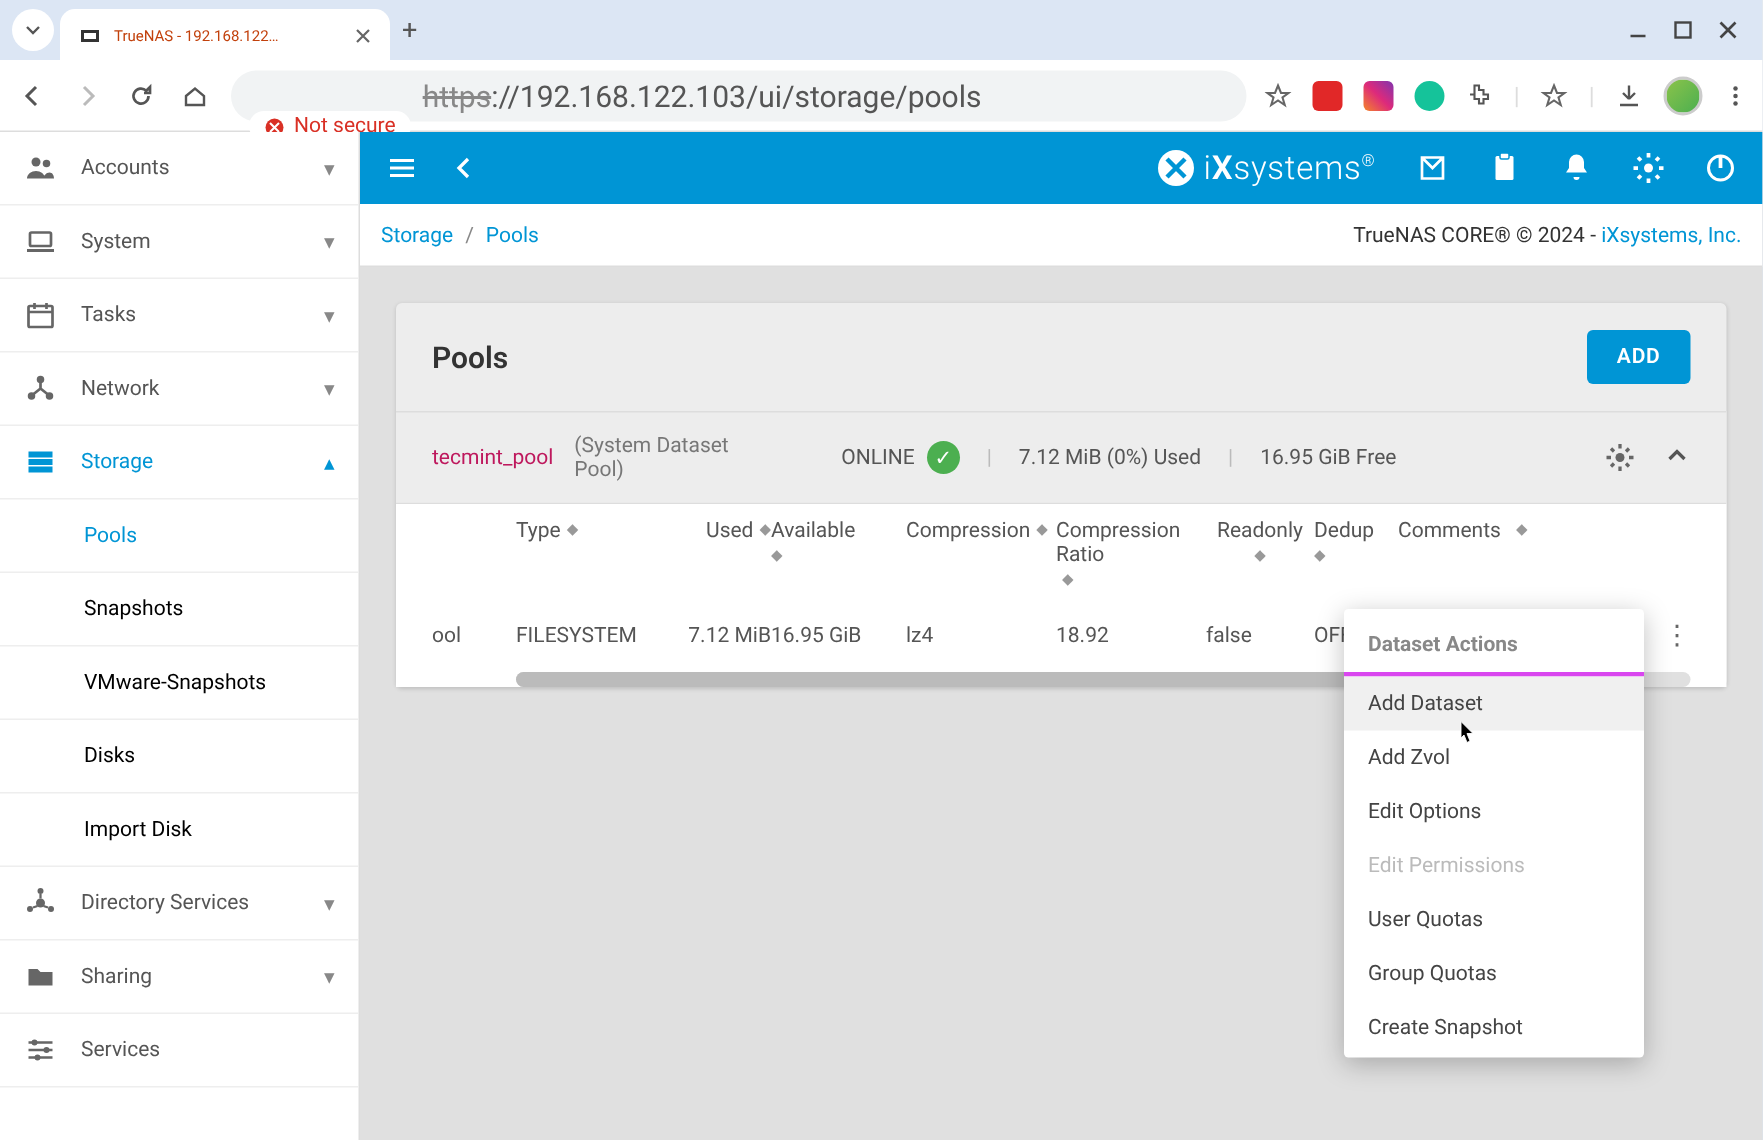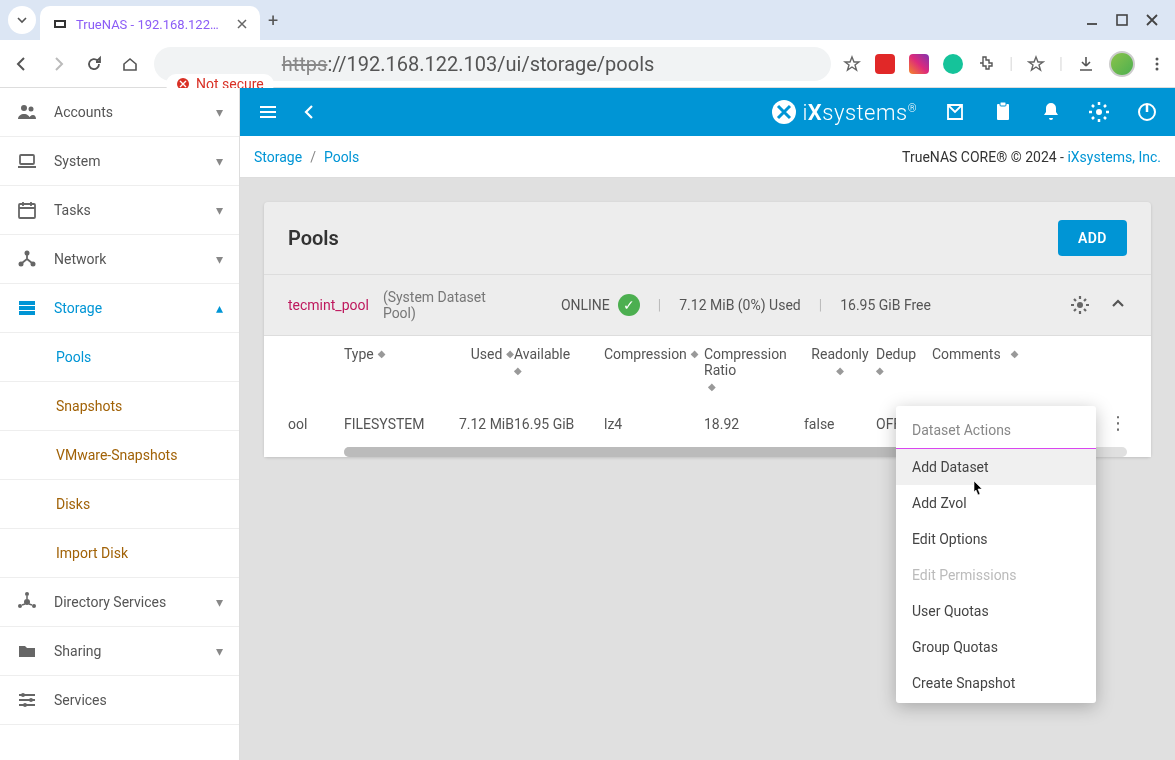--- a/index.html
+++ b/index.html
@@ -4,44 +4,44 @@
 <style>
 * { margin: 0; padding: 0; box-sizing: border-box; font-family: -apple-system, BlinkMacSystemFont, "Segoe UI", Roboto, Helvetica, Arial, sans-serif; }
 body { width: 1175px; height: 760px; background: #dce6f4; overflow: hidden; }
 
 
 .browser-chrome { background: #fff; }
 .tab-bar { display: flex; align-items: center; height: 40px; background: #dce6f4; padding: 0 8px; }
 .tab-dropdown { width: 28px; height: 28px; border-radius: 50%; background: #fff; display: flex; align-items: center; justify-content: center; margin-right: 4px; }
 .tab { background: #fff; border-radius: 10px 10px 0 0; height: 36px; display: flex; align-items: center; padding: 0 12px; gap: 8px; min-width: 220px; position: relative; top: 4px; }
 .tab-icon { width: 16px; height: 16px; display:flex; align-items:center; justify-content:center; }
-.tab-title { font-size: 13px; color: #8b5cf6; white-space: nowrap; overflow: hidden; text-overflow: ellipsis; flex: 1; }
+.tab-title { font-size: 10px; color: #c2410c; white-space: nowrap; overflow: hidden; text-overflow: ellipsis; flex: 1; }
 .tab-close { color: #666; }
 .new-tab { margin-left: 8px; color: #555; font-size: 18px; }
 .window-controls { margin-left: auto; display: flex; gap: 16px; padding-right: 8px; color: #444; }
 
 .toolbar { display: flex; align-items: center; height: 48px; background: #fff; padding: 0 10px; gap: 12px; border-bottom: 1px solid #ddd; }
 .nav-btn { width: 24px; height: 24px; display: flex; align-items: center; justify-content: center; color: #555; }
 .nav-btn.disabled { color: #bbb; }
 .address-box { flex: 1; display: flex; align-items: center; height: 34px; background: #f1f3f4; border-radius: 17px; padding: 0 12px; gap: 8px; max-width: 760px; }
-.not-secure { display: flex; align-items: center; gap: 6px; color: #d93025; font-size: 14px; background:#fff; border-radius: 14px; padding: 2px 10px; margin-top: 40px; }
+.not-secure { display: flex; align-items: flex-end; gap: 6px; color: #d93025; font-size: 14px; background:#fff; border-radius: 14px; padding: 2px 10px; margin-top: 40px; }
 .url-text { font-size: 20px; color: #555; }
 .url-https { text-decoration: line-through; color: #888; }
 .toolbar-right { display: flex; align-items: center; gap: 14px; margin-left: auto; }
 .ext-icon { width: 20px; height: 20px; border-radius: 4px; }
 .avatar { width: 26px; height: 26px; border-radius: 50%; background: linear-gradient(135deg,#8bc34a,#4caf50); border: 2px solid #ccc; }
 
 
 .app { display: flex; height: calc(760px - 88px); background: #e0e0e0; }
 .sidebar { width: 240px; background: #fff; border-right: 1px solid #ddd; overflow-y: auto; }
 .side-item { display: flex; align-items: center; height: 49px; padding: 0 16px; gap: 16px; border-bottom: 1px solid #eee; color: #555; font-size: 14px; cursor: pointer; }
 .side-item .expand-icon { margin-left: auto; color: #888; }
 .side-item.active { color: #0095d5; }
 .side-item.active .expand-icon { color: #0095d5; }
-.side-sub { display: flex; align-items: center; height: 49px; padding-left: 56px; border-bottom: 1px solid #eee; color: #a16207; font-size: 14px; cursor: pointer; }
+.side-sub { display: flex; align-items: center; height: 49px; padding-left: 56px; border-bottom: 1px solid #eee; color: #000000; font-size: 14px; cursor: pointer; }
 .side-sub.active { color: #0095d5; }
 .side-icon { width: 22px; display:flex; justify-content:center; color:#666; }
 .side-item.active .side-icon { color:#0095d5; }
 
 .main { flex: 1; display: flex; flex-direction: column; }
 .topbar { height: 48px; background: #0095d5; display: flex; align-items: center; padding: 0 14px; gap: 14px; }
 .topbar .tb-icon { color: #fff; display:flex; align-items:center; justify-content:center; width:28px; height:28px; cursor:pointer; }
 .brand { margin-left: auto; display:flex; align-items:center; gap:4px; margin-right: 10px; }
 .brand-text { color:#fff; font-size: 22px; font-weight: 300; letter-spacing: 0.5px; }
 .tb-right { display:flex; gap: 20px; align-items:center; }
@@ -79,21 +79,21 @@
 .cell.dedup { width: 56px; }
 .cell.comments { width: 90px; }
 .sort-icon { font-size: 10px; color:#999; line-height:1; }
 .data-row .cell { padding-top: 4px; }
 .more-btn { margin-left:auto; color:#666; cursor:pointer; font-size:18px; }
 .hscroll { height: 10px; background:#e0e0e0; border-radius:5px; margin: 4px 24px 10px 80px; position:relative; }
 .hscroll-thumb { position:absolute; left:0; width:85%; height:100%; background:#bbb; border-radius:5px; }
 
 
 .context-menu { position:absolute; background:#fff; border-radius:3px; box-shadow: 0 4px 18px rgba(0,0,0,0.25); width: 200px; padding: 6px 0 2px 0; font-size:14px; color:#444; }
-.ctx-header { padding: 10px 16px; color:#888; font-weight:400; border-bottom:1px solid #d946ef; }
+.ctx-header { padding: 10px 16px; color:#888; font-weight:700; border-bottom:3px solid #d946ef; }
 .ctx-item { padding: 10px 16px; cursor:pointer; }
 .ctx-item.hover { background:#f0f0f0; }
 .ctx-item.disabled { color:#bbb; cursor:default; }
 .cursor-img { position:absolute; width:18px; height:22px; }
 
 svg { display:block; }
 </style>
 </head>
 <body>
 

